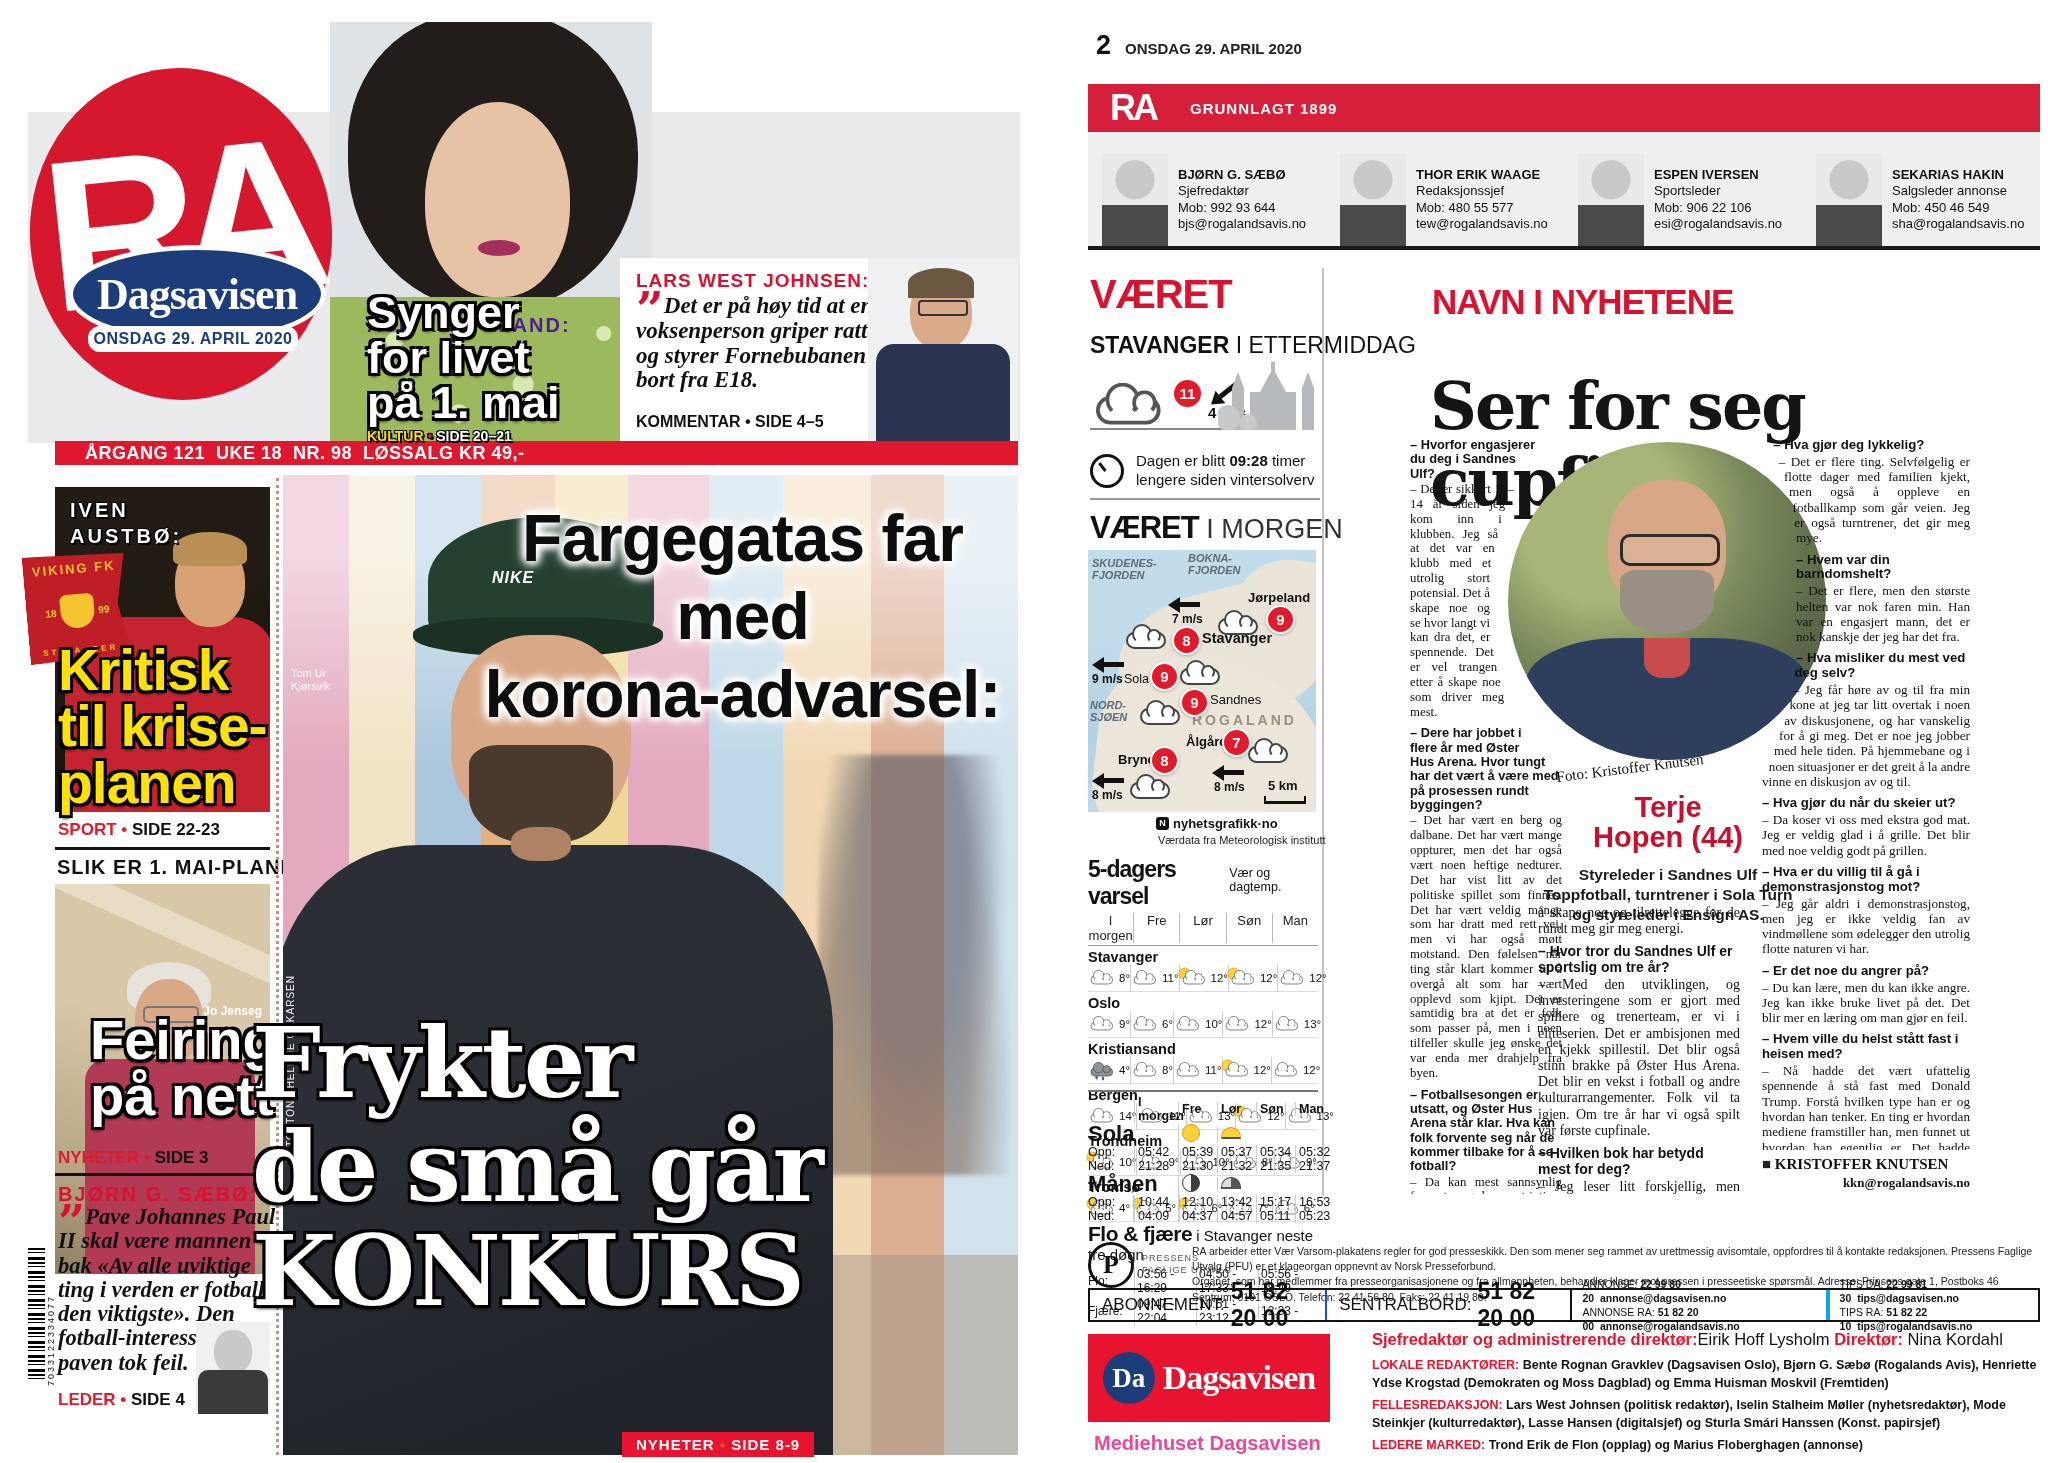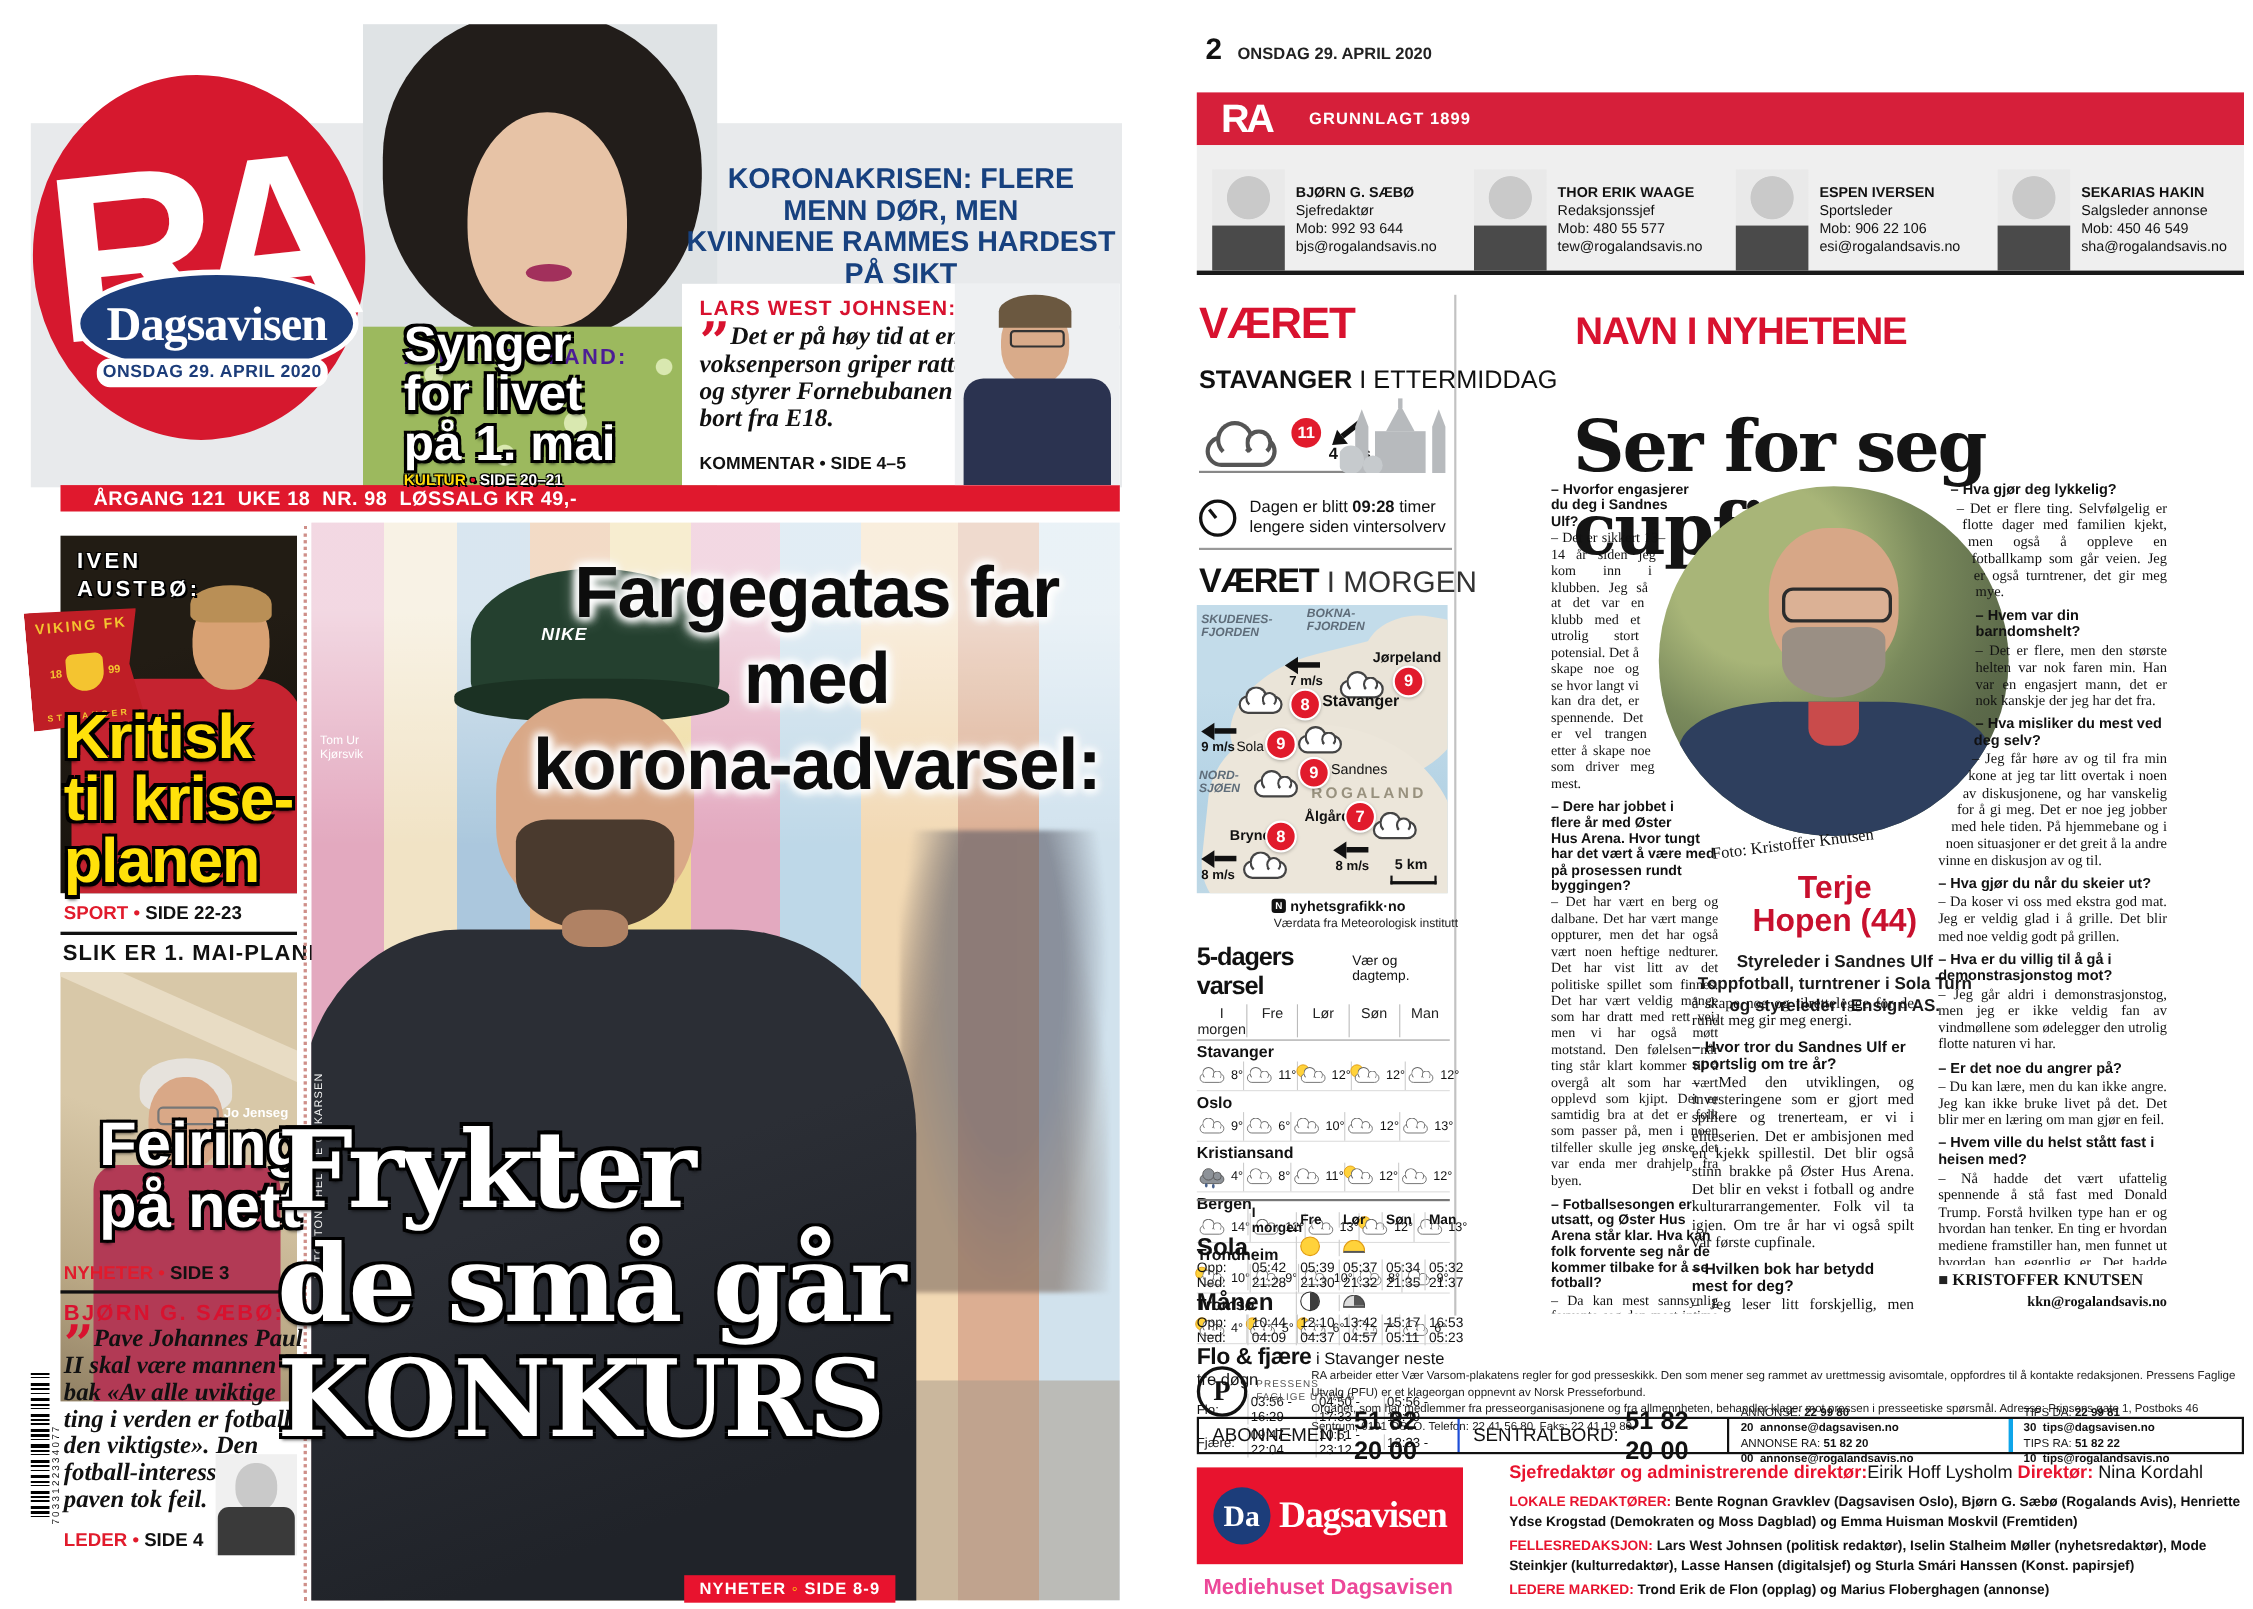--- a/index.html
+++ b/index.html
@@ -87,30 +87,20 @@
     <span class="serif" style="color:#fff;font-weight:bold;font-size:44px;letter-spacing:-1px;">Dagsavisen</span>
   </div>
   <div class="abs" style="left:88px;top:326px;width:210px;height:26px;background:#fff;border-radius:12px;display:flex;align-items:center;justify-content:center;">
     <span style="color:#1c3d7a;font-weight:bold;font-size:16px;letter-spacing:.5px;">ONSDAG 29. APRIL 2020</span>
   </div>
 
   <div class="abs" style="left:55px;top:441px;width:963px;height:24px;background:#e0182d;display:flex;align-items:center;">
     <span style="color:#fff;font-weight:bold;font-size:18px;margin-left:30px;letter-spacing:.5px;white-space:pre;">ÅRGANG 121  UKE 18  NR. 98  LØSSALG KR 49,-</span>
   </div>
 
-  <div class="abs" style="left:620px;top:148px;width:398px;">
-    <div style="color:#17417f;font-weight:bold;font-size:26px;line-height:1.1;text-align:center;">
-      <div>KORONAKRISEN: FLERE MENN DØR, MEN</div>
-      <div>KVINNENE RAMMES HARDEST PÅ SIKT</div>
-    </div>
-    <div style="text-align:center;margin-top:8px;font-weight:bold;font-size:16px;color:#17417f;">
-      <span>NYHETER</span> • <span>SIDE 16–17</span>
-    </div>
-    <div style="height:3px;background:#17417f;margin-top:8px;"></div>
-  </div>
 
   <div class="abs" style="left:367px;top:266px;color:#4c1d95;font-weight:bold;font-size:20px;letter-spacing:2px;margin-top:48px;">ÅSE KLEVELAND:</div>
   <div class="abs shadow-out" style="left:367px;top:290px;color:#fff;font-weight:bold;font-size:45px;line-height:1.0;">
     <div>Synger</div>
     <div>for livet</div>
     <div>på 1. mai</div>
   </div>
   <div class="abs shadow-sm" style="left:367px;top:428px;font-weight:bold;font-size:14px;">
     <span style="color:#ffd90a;">KULTUR</span>
     <span style="color:#e0182d;"> • </span>

